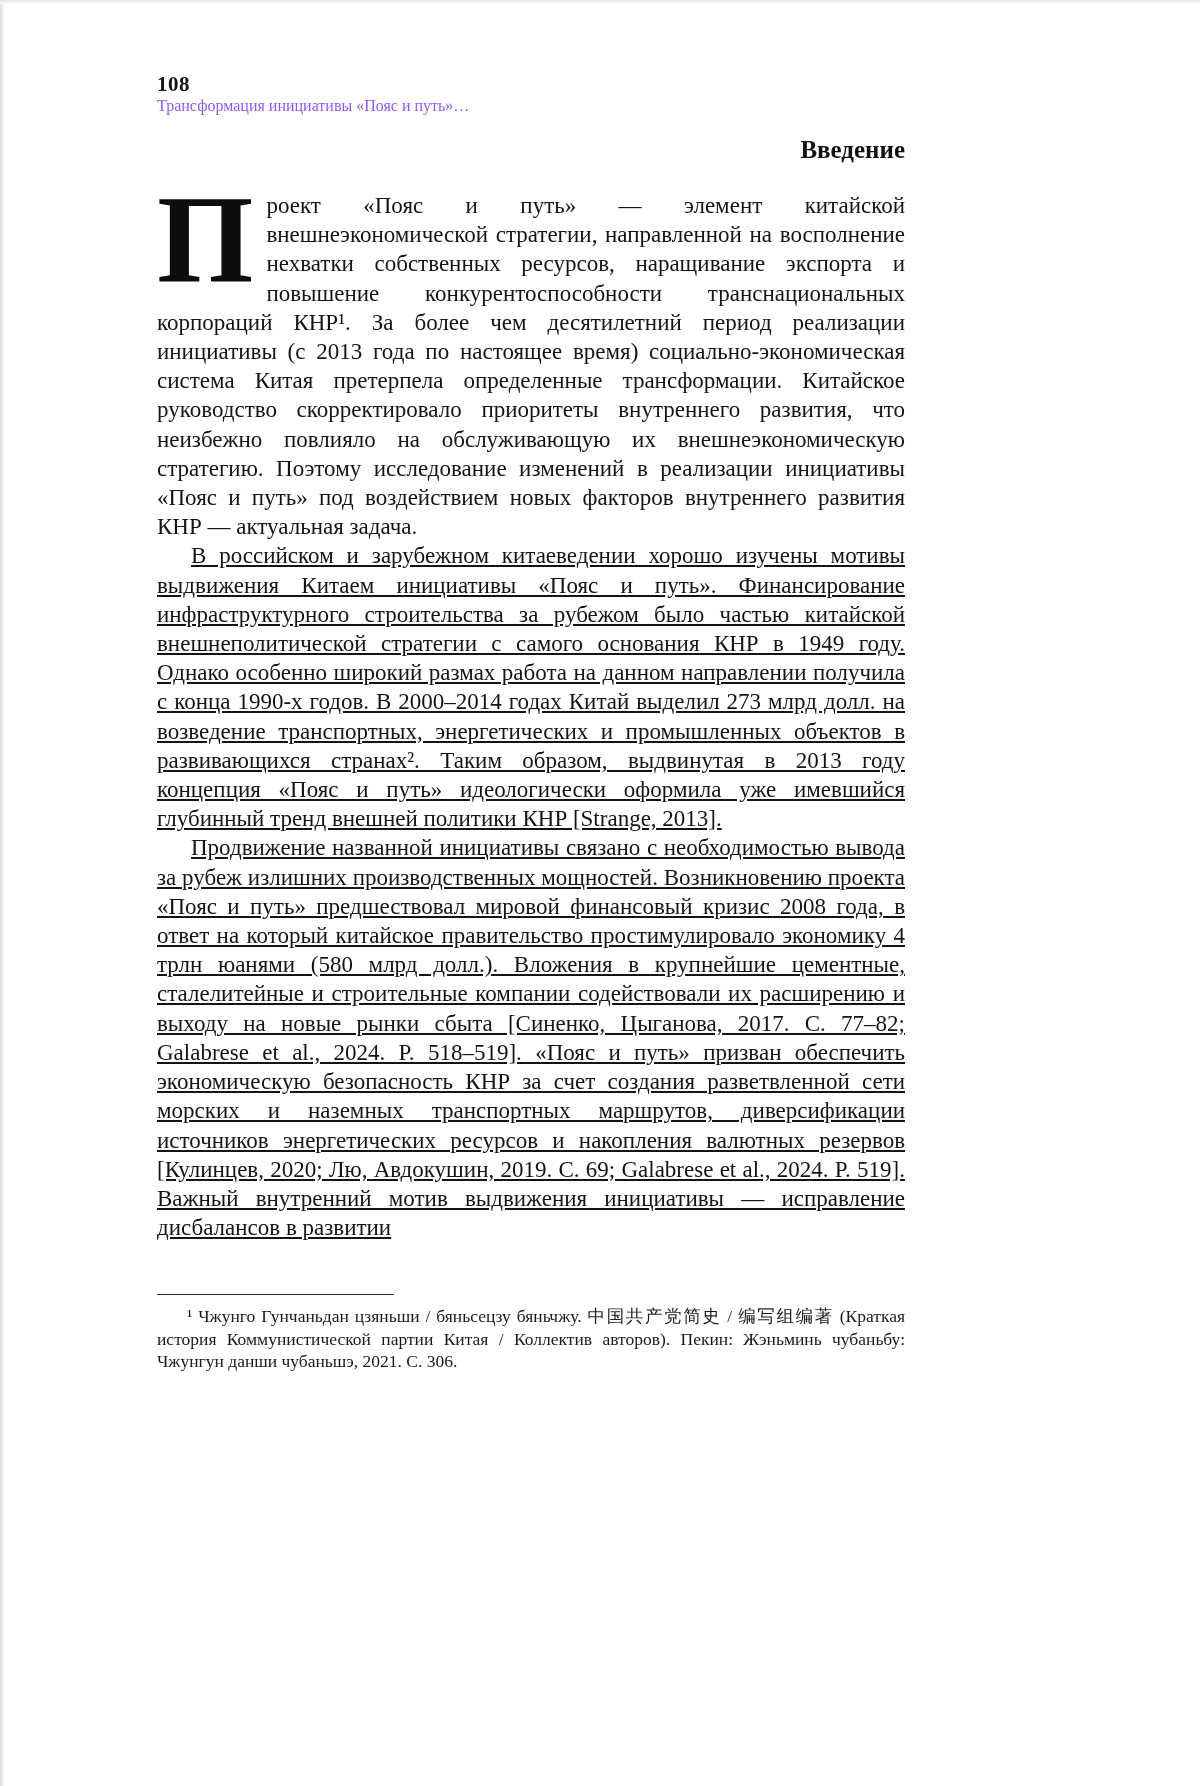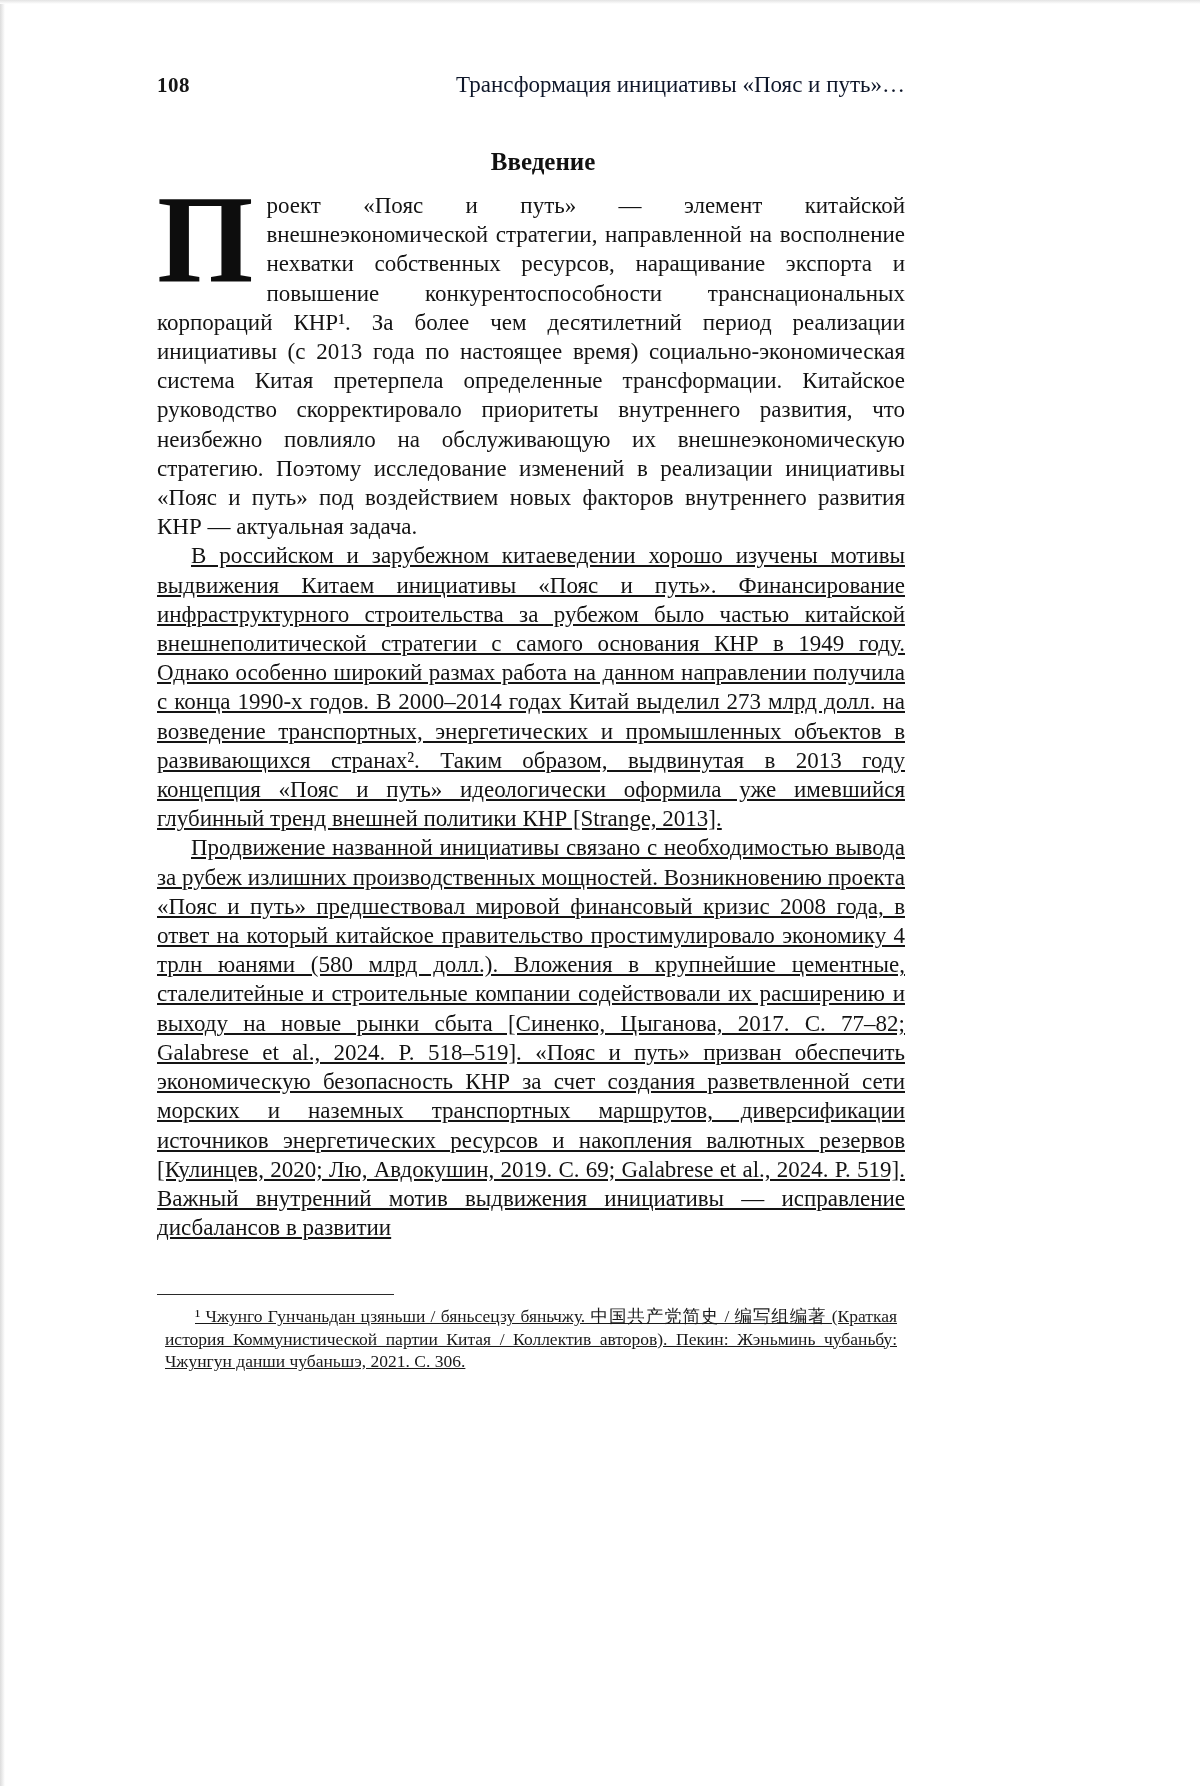--- a/index.html
+++ b/index.html
@@ -36,39 +36,40 @@
   }
 
   .running-head {
     position: absolute;
     top: 72px;
     left: 157px;
     width: 748px;
     display: flex;
     justify-content: space-between;
     align-items: baseline;
+    flex-direction: column;
   }
   .page-num {
     font-size: 21px;
     font-weight: bold;
     letter-spacing: 0.5px;
   }
   .run-title {
-    font-size: 23px;
-    color: #0f172a;
+    font-size: 16px;
+    color: #8b5cf6;
     font-family: Liberation Serif, serif;
   }
 
   .section-title {
     position: absolute;
     top: 136px;
     left: 157px;
     width: 748px;
-    margin: 12px;
-    text-align: center;
+    margin: 0;
+    text-align: right;
     font-size: 25px;
     font-weight: bold;
     color: #111111;
   }
 
   .body-text {
     position: absolute;
     top: 191px;
     left: 157px;
     width: 748px;
@@ -99,23 +100,22 @@
     text-align: justify;
     color: #191919;
   }
   .fn-rule {
     width: 237px;
     height: 0;
     border-top: 1.5px solid #2a2a2a;
     margin: 0 0 10px 0;
   }
   .footnote {
-    margin: 8px;
+    margin: 0;
     text-indent: 30px;
-    text-decoration: underline;
   }
 </style>
 </head>
 <body>
 
 <div class="page">
 
   <header class="running-head">
     <span class="page-num">108</span>
     <span class="run-title">Трансформация инициативы «Пояс и путь»…</span>

